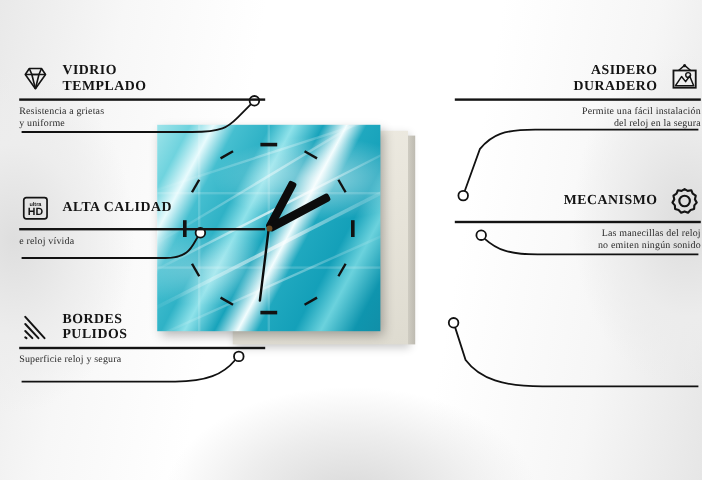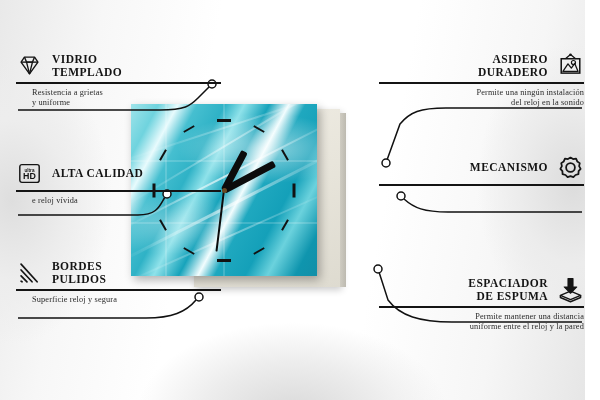--- a/index.html
+++ b/index.html
@@ -90,21 +90,21 @@
   .callout.right{text-align:right;}
   .head{display:flex;align-items:center;gap:9px;}
   .callout.right .head{flex-direction:row-reverse;}
   .ico{width:27px;height:27px;flex:0 0 27px;display:block;}
   .ttl{
     font-size:11.5px;line-height:12.8px;letter-spacing:.45px;
     font-weight:bold;color:#141414;text-transform:uppercase;
   }
   .rule{height:1.6px;background:#141414;margin:3px 0 4px 0;}
   .sub{
-    font-size:8.3px;line-height:10.2px;color:#2a2a2a;letter-spacing:.15px;margin-left:16px;
+    font-size:8.3px;line-height:10.2px;color:#2a2a2a;letter-spacing:.15px;
   }
 
   
   #wires{position:absolute;left:0;top:0;width:600px;height:400px;pointer-events:none;}
   .wire{fill:none;stroke:#111;stroke-width:1.5;}
   .node{fill:#ffffff;stroke:#111;stroke-width:1.5;}
 </style>
 </head>
 <body>
 
@@ -239,52 +239,38 @@
         <rect x="5" y="8" width="22" height="17" fill="none" stroke="#141414" stroke-width="1.8"></rect>
         <path d="M7 23 L13 14 L17 19 L21 13.5 L25 23 Z" fill="none" stroke="#141414" stroke-width="1.5" stroke-linejoin="round"></path>
         <circle cx="19.5" cy="12.5" r="2.4" fill="none" stroke="#141414" stroke-width="1.4"></circle>
       </svg>
       <div>
         <div class="ttl">ASIDERO</div>
         <div class="ttl">DURADERO</div>
       </div>
     </div>
     <div class="rule"></div>
-    <div class="sub">Permite una ningún instalación</div>
-    <div class="sub">del reloj en la sonido</div>
+    <div class="sub">Permite una fácil instalación</div>
+    <div class="sub">del reloj en la segura</div>
   </div>
 
   <div class="callout right" style="left:379px;top:154px">
     <div class="head">
       <svg class="ico" viewBox="0 0 32 32">
         <g fill="none" stroke="#141414" stroke-width="2.1" stroke-linejoin="round">
           <path d="M16 4.2 L19 6 L22.6 5.4 L24 8.8 L27 10.8 L26.2 14.4
                    L28 17.6 L25.6 20.3 L25.4 23.9 L21.9 24.9 L19.4 27.5
                    L16 26.3 L12.6 27.5 L10.1 24.9 L6.6 23.9 L6.4 20.3
                    L4 17.6 L5.8 14.4 L5 10.8 L8 8.8 L9.4 5.4 L13 6 Z"></path>
           <circle cx="16" cy="16" r="5.2"></circle>
         </g>
       </svg>
       <div>
         <div class="ttl">MECANISMO</div>
       </div>
     </div>
     <div class="rule"></div>
-  </div>
-
-  <div class="callout right" style="left:379px;top:276px">
-    <div class="head">
-      <svg class="ico" viewBox="0 0 32 32">
-        <path d="M13 3 H19 V13 H23.5 L16 20.5 L8.5 13 H13 Z" fill="#141414" stroke="#141414" stroke-width="1.2" stroke-linejoin="round"></path>
-        <path d="M16 18 L28 23 L16 28 L4 23 Z" fill="none" stroke="#141414" stroke-width="1.7" stroke-linejoin="round"></path>
-        <path d="M4 23 V25.5 L16 30.5 L28 25.5 V23" fill="none" stroke="#141414" stroke-width="1.7" stroke-linejoin="round"></path>
-      </svg>
-      <div>
-        <div class="ttl">ESPACIADOR</div>
-        <div class="ttl">DE ESPUMA</div>
-      </div>
-    </div>
-    <div class="rule"></div>
-    <div class="sub">Permite mantener una distancia</div>
-    <div class="sub">uniforme entre el reloj y la pared</div>
-  </div>
+    <div class="sub">Las manecillas del reloj</div>
+    <div class="sub">no emiten ningún sonido</div>
+  </div>
+
 
 </div>
 
 </body></html>

